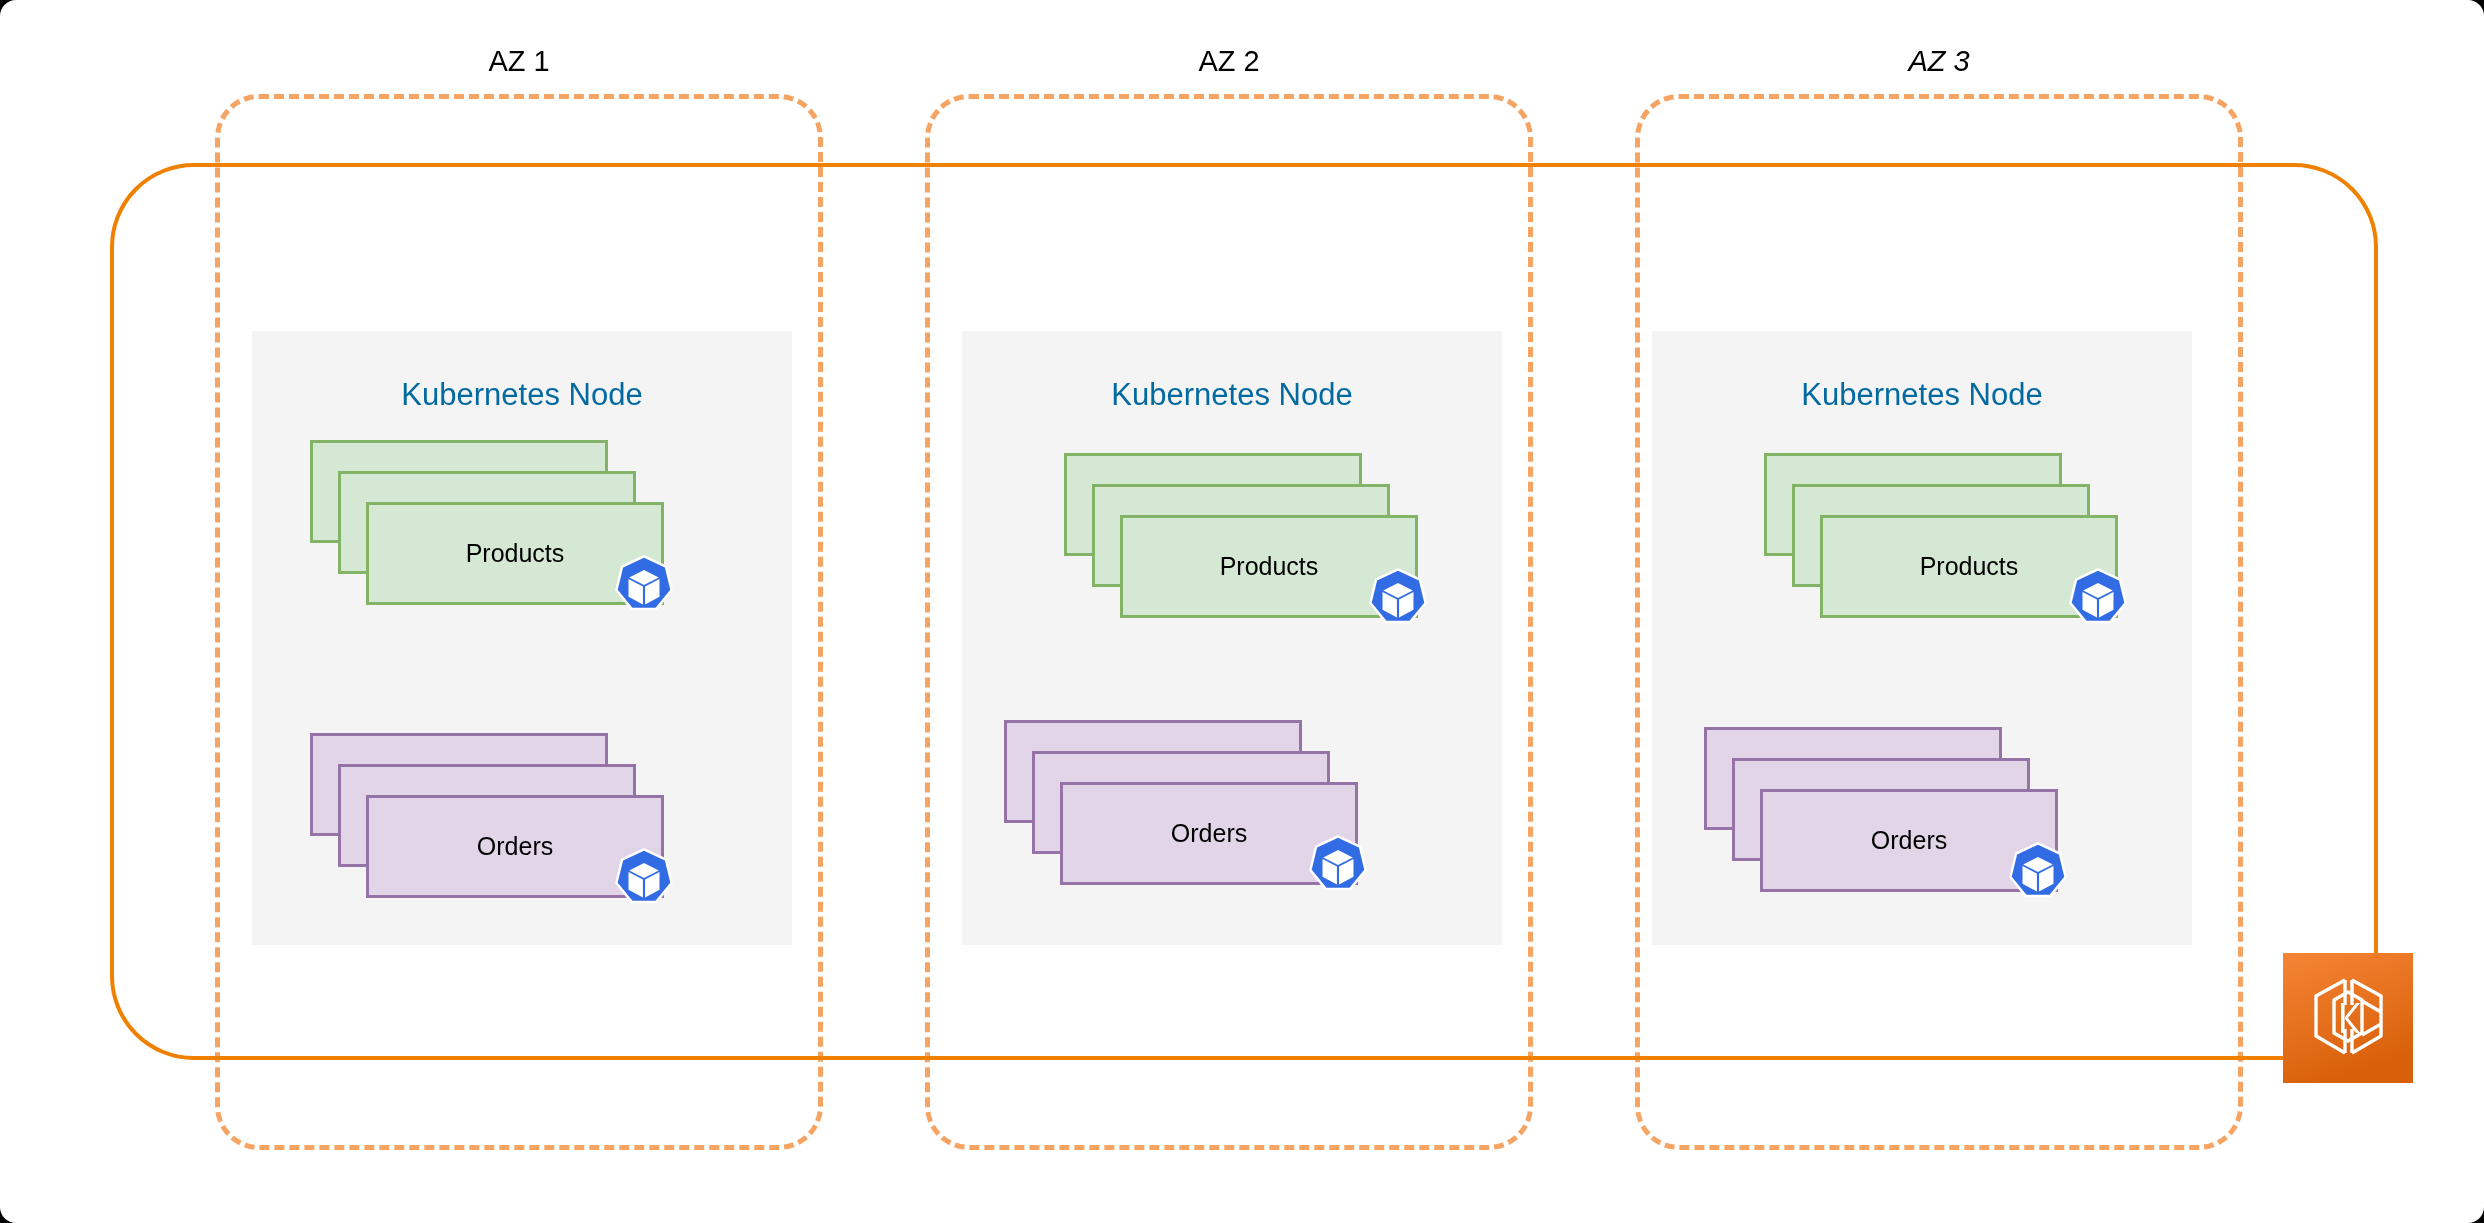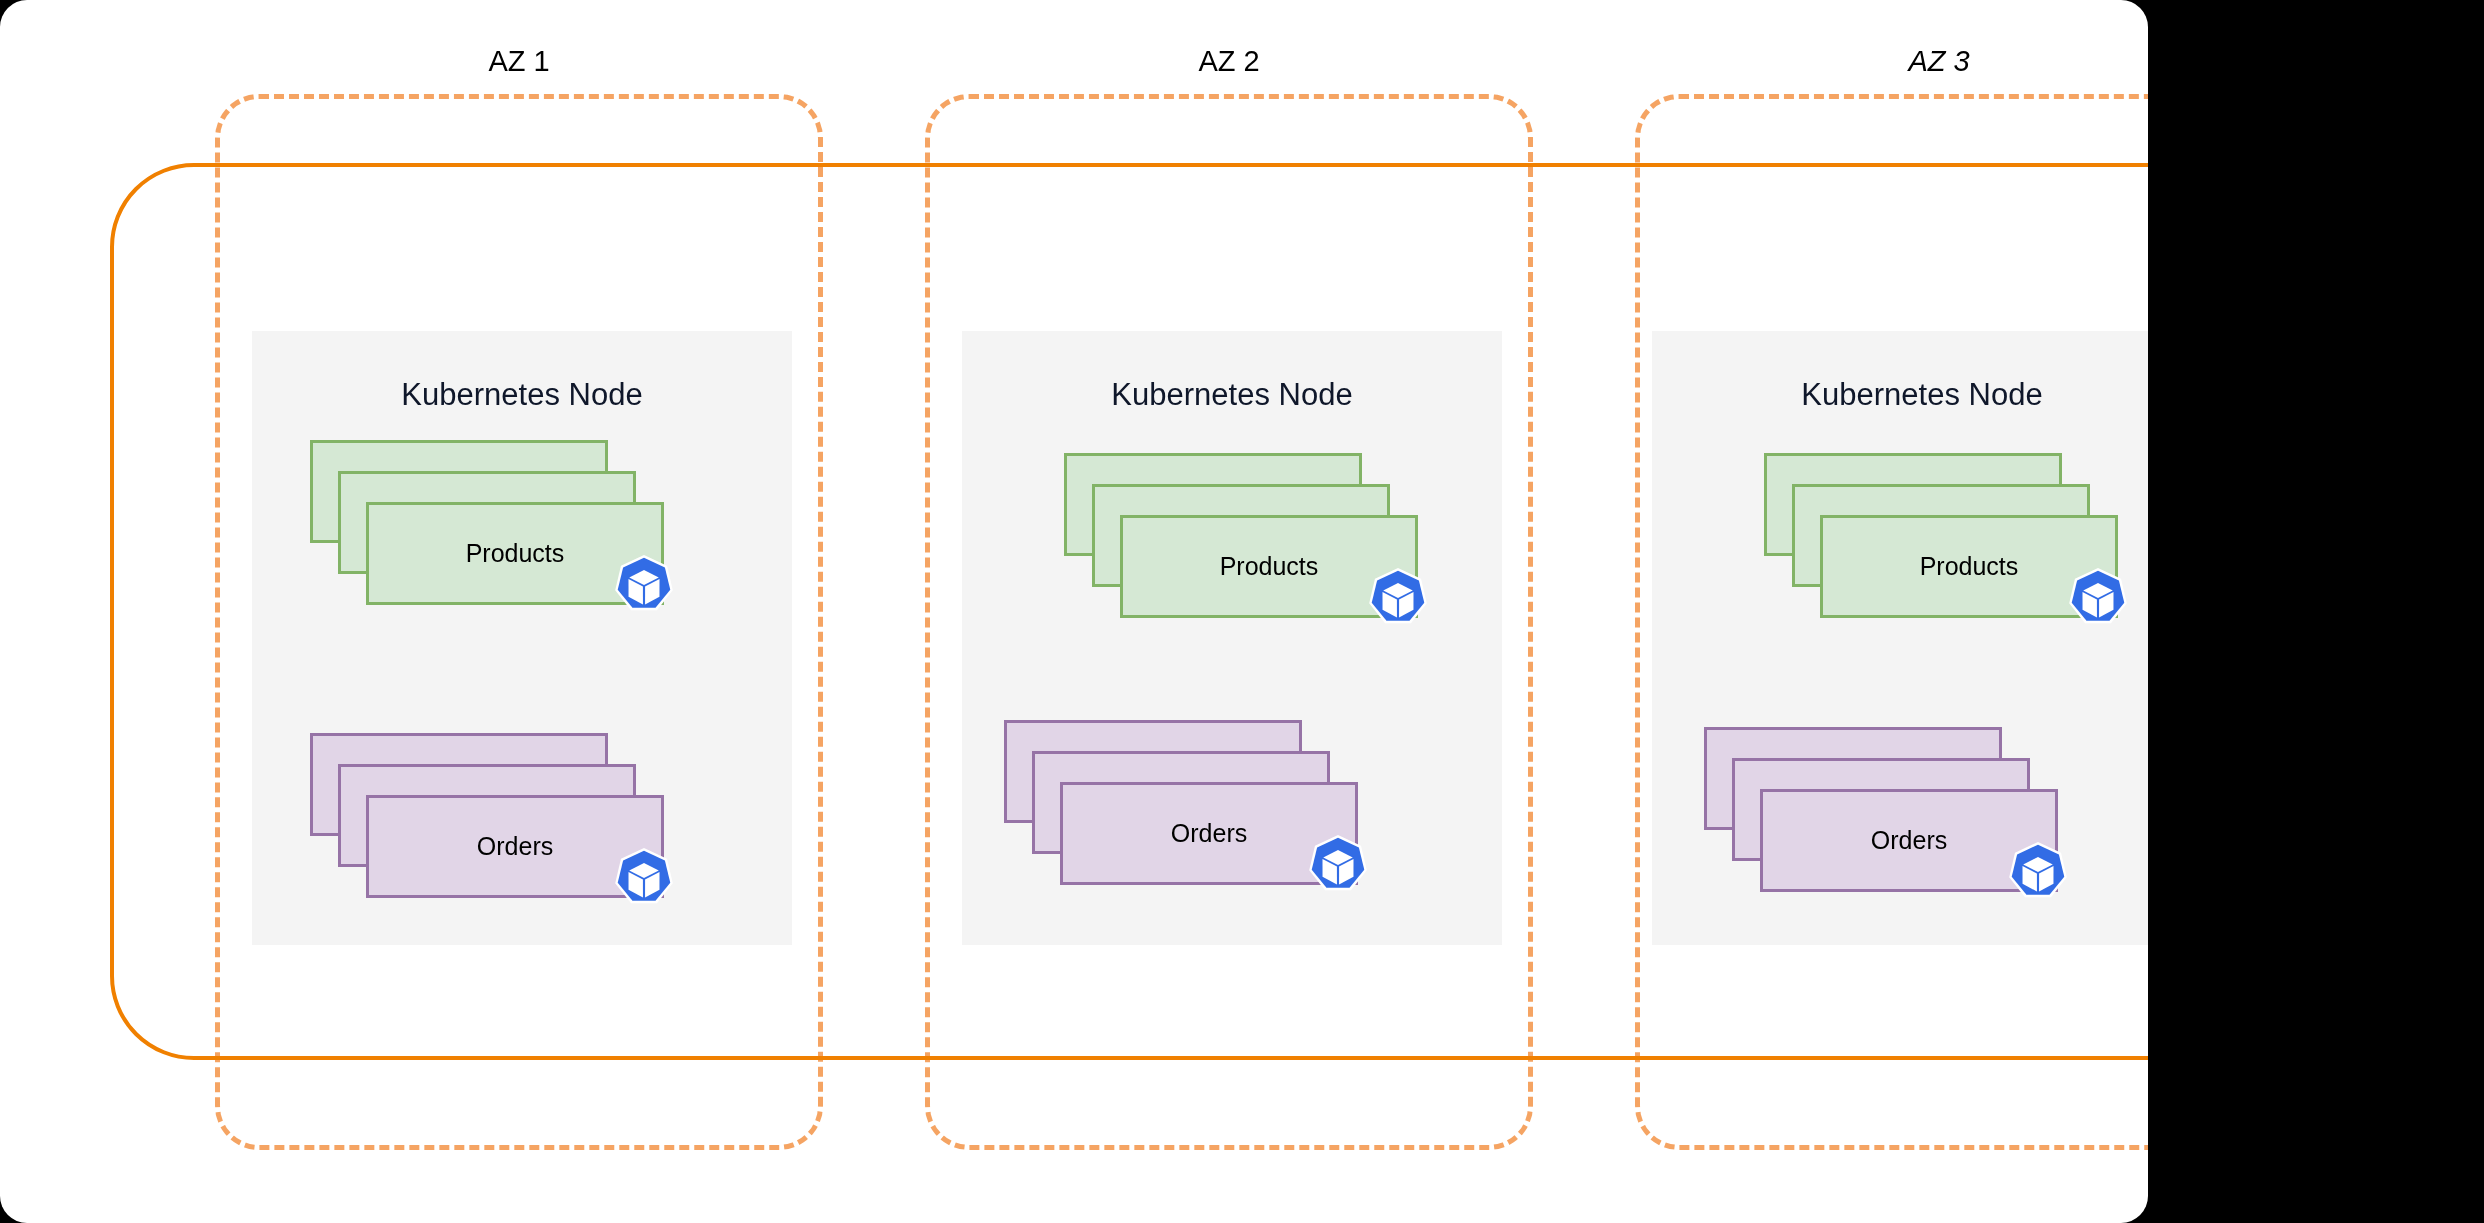--- a/index.html
+++ b/index.html
@@ -18,26 +18,25 @@
   #frame {
     position: absolute;
     left: 0; top: 0;
     width: 2484px;
     height: 1223px;
     background: #000000;
   }
   #page {
     position: absolute;
     left: 0; top: 0;
-    width: 2116px;
+    width: 2484px;
     height: 1223px;
     background: #ffffff;
-    border-radius: 27px;
+    border-radius: 16px;
     overflow: hidden;
-    padding-left: 32px;
   }
 
   
   #cluster-boundary {
     position: absolute;
     left: 110px;
     top: 163px;
     width: 2268px;
     height: 897px;
     border: 4px solid #f08000;
@@ -90,21 +89,21 @@
   #node-panel-2 { left: 962px; }
   #node-panel-3 { left: 1652px; }
 
   .node-title {
     position: absolute;
     top: 46px;
     left: 0;
     width: 540px;
     text-align: center;
     font-size: 31px;
-    color: #0f172a;
+    color: #0369a1;
     white-space: nowrap;
   }
 
   
   .pod-stack {
     position: absolute;
     width: 360px;
     height: 180px;
   }
   .pod-card {

